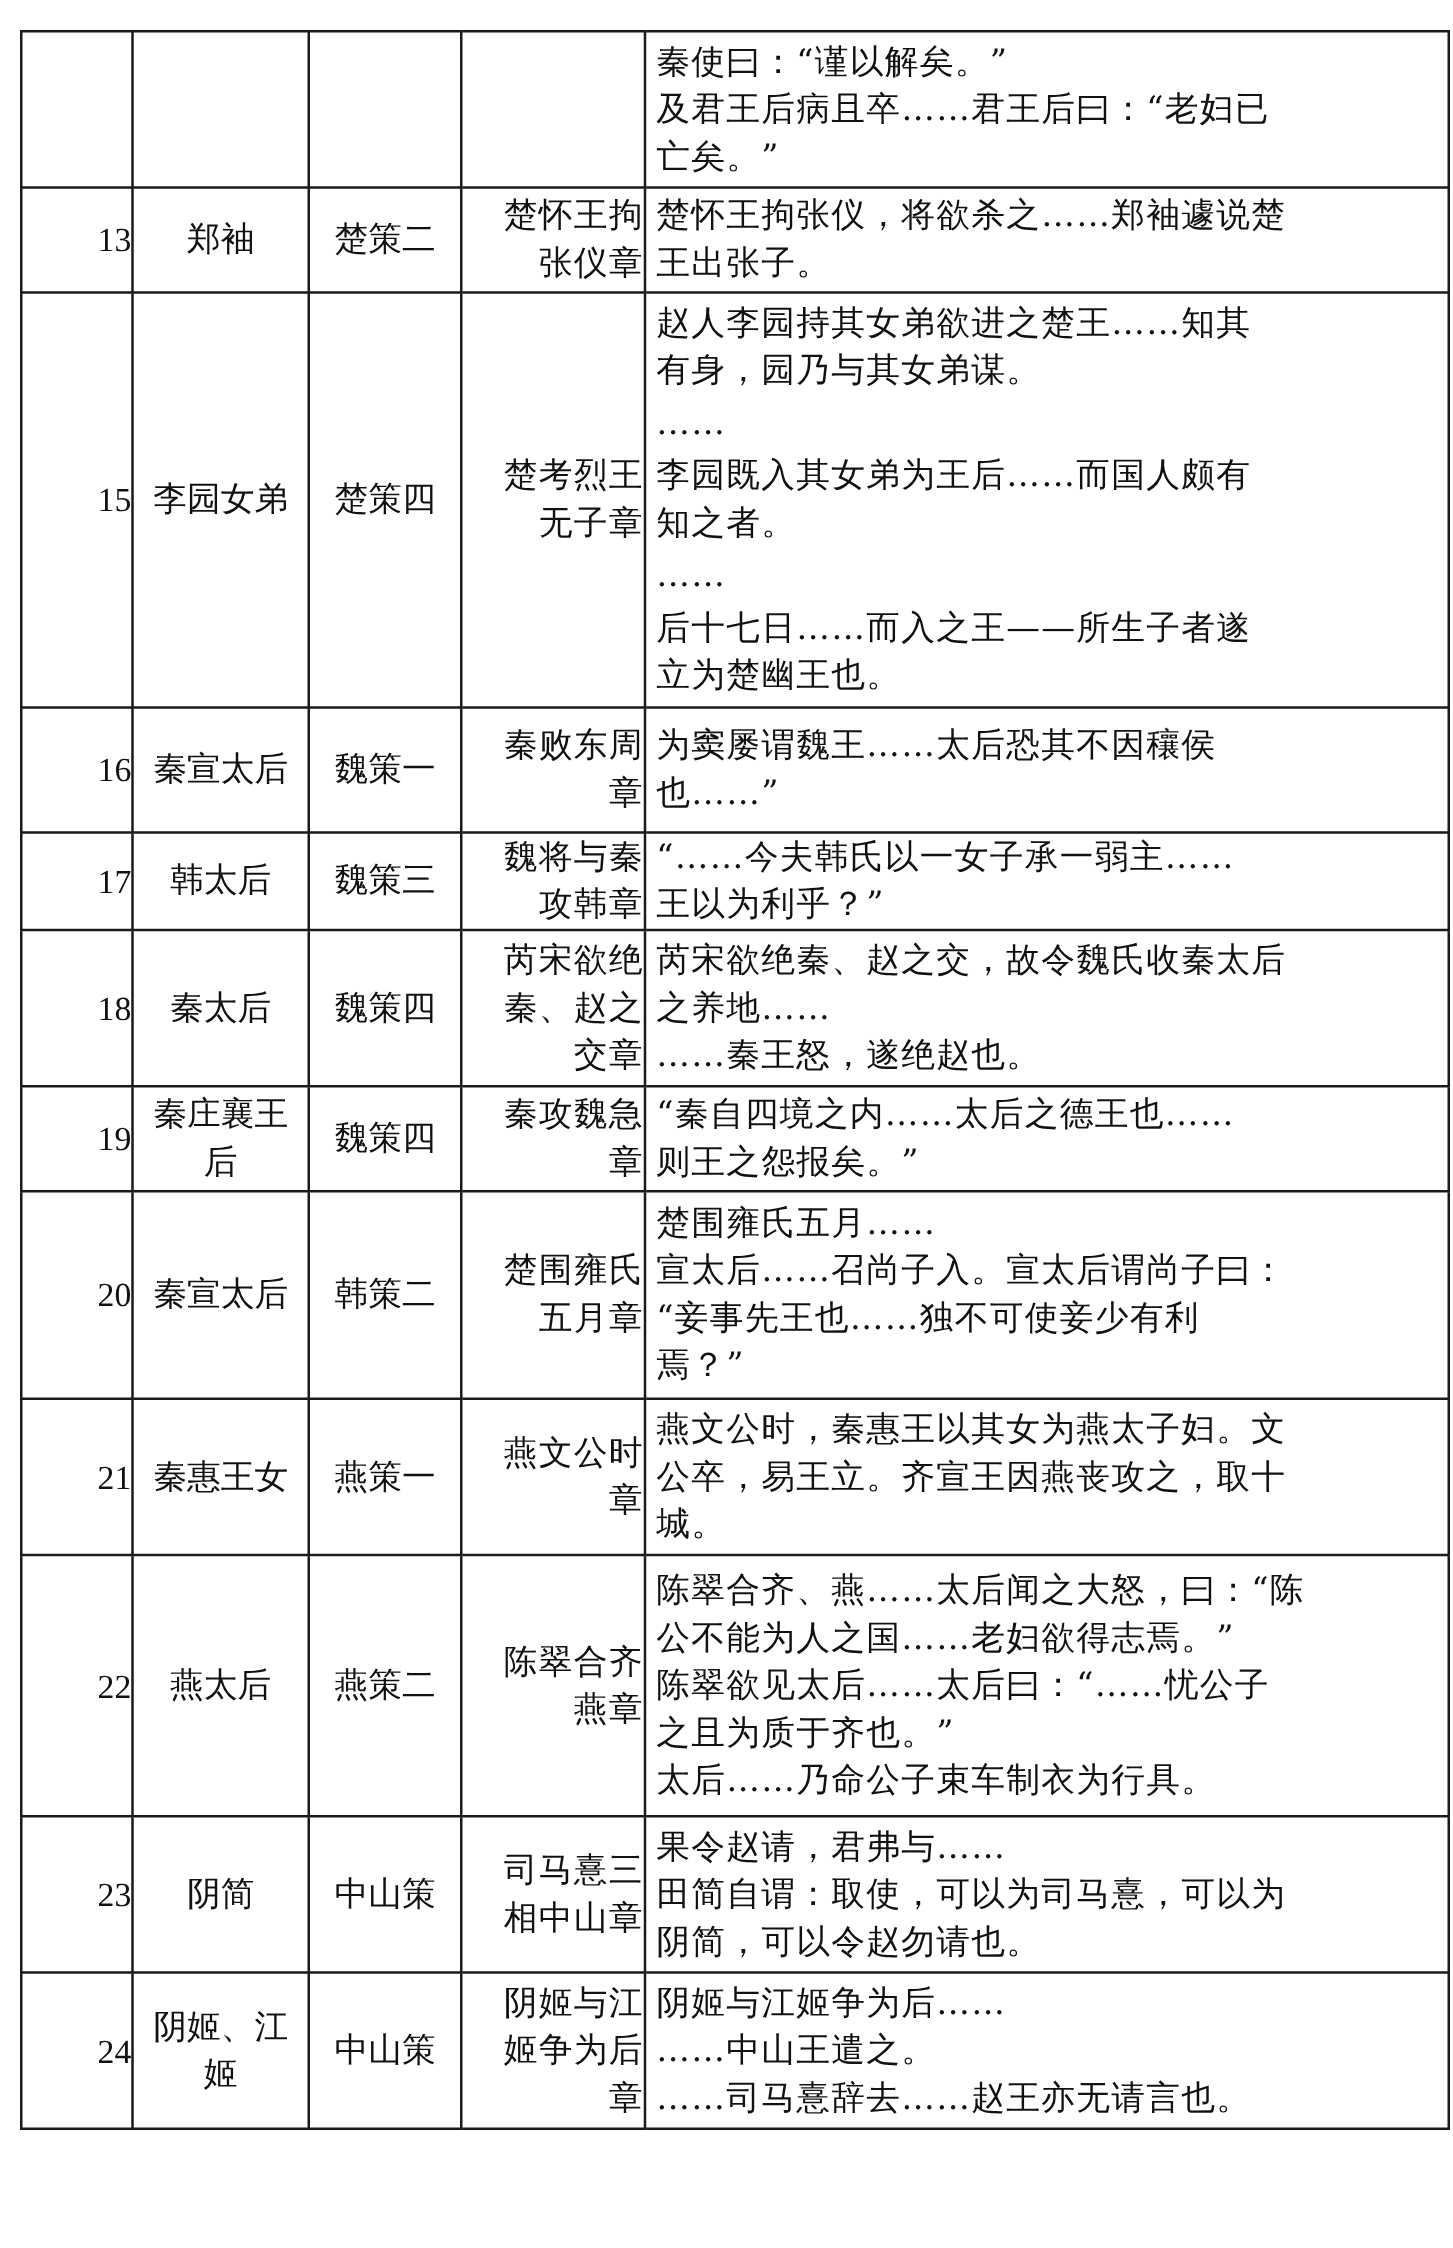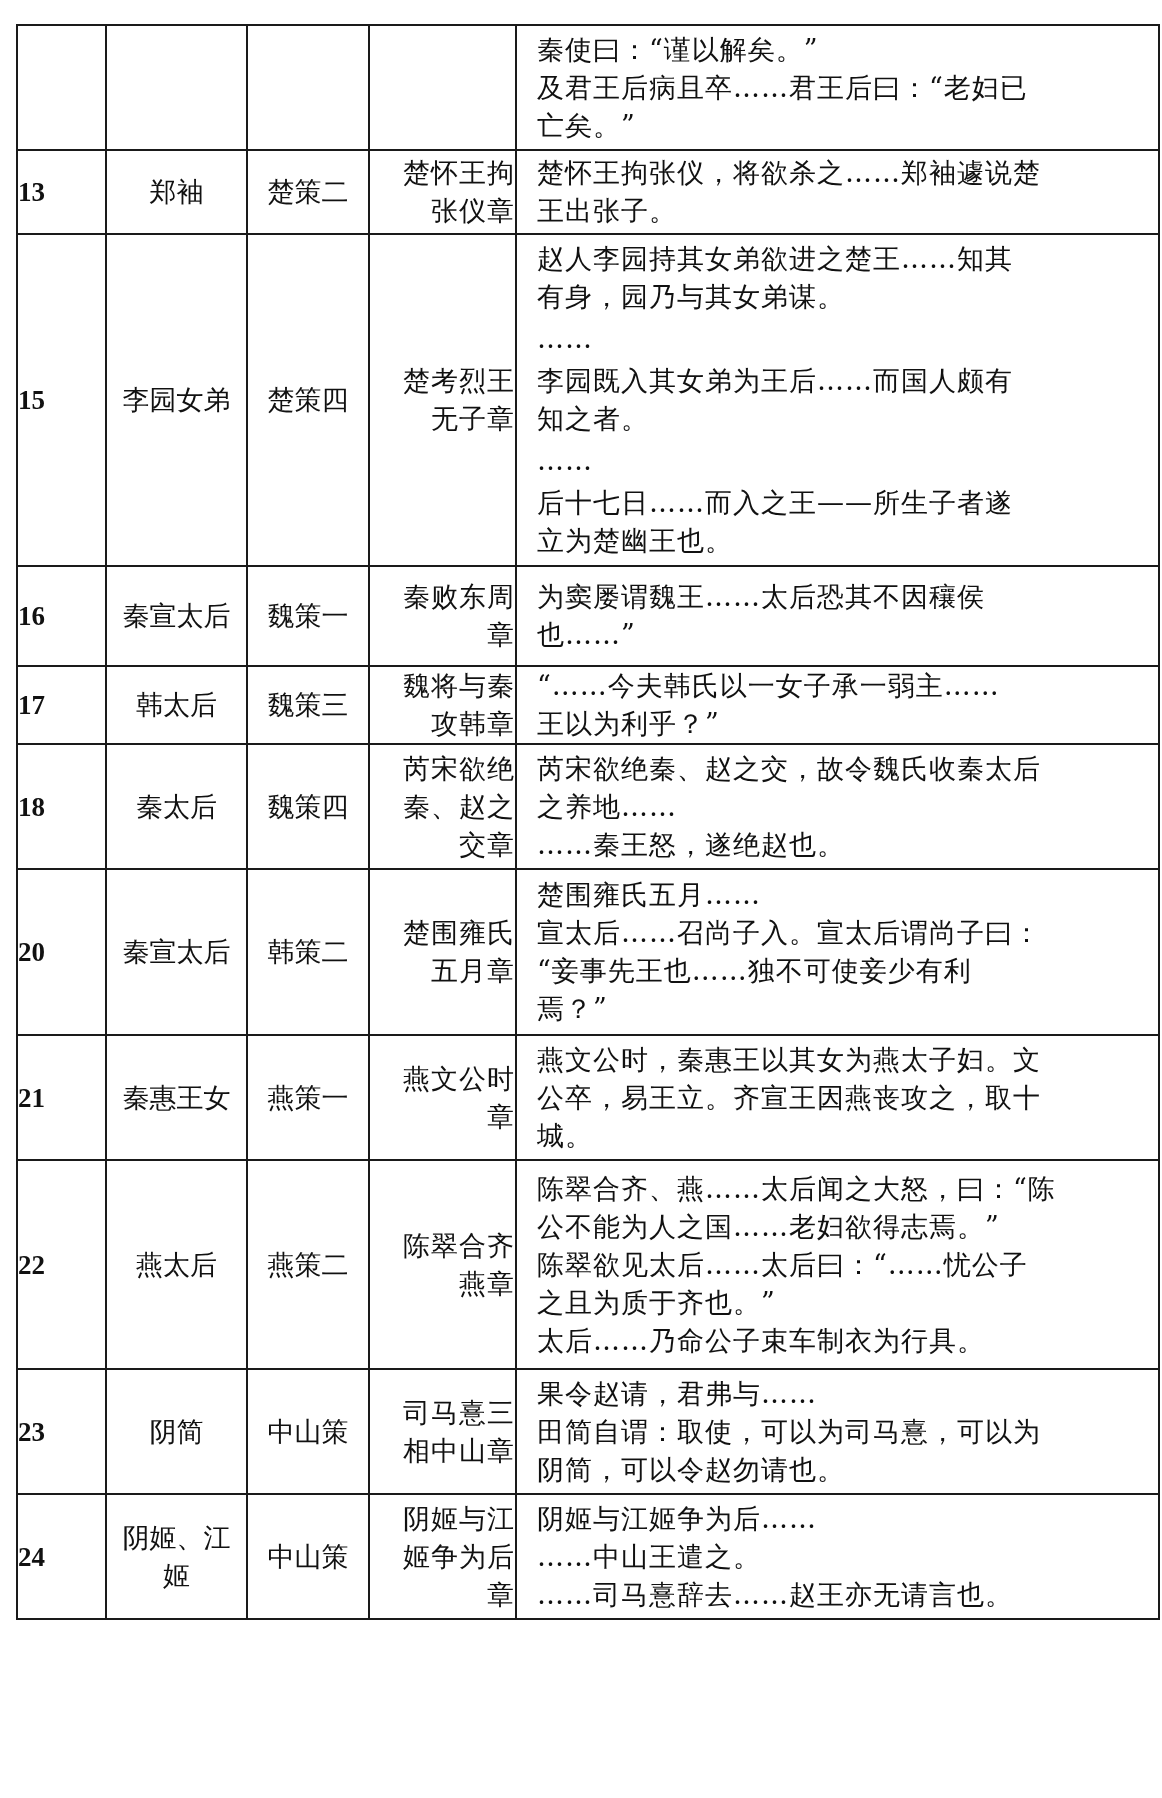--- a/index.html
+++ b/index.html
@@ -23,26 +23,26 @@
       border-collapse: collapse;
       table-layout: fixed;
     }
     .doc-table td {
       border: 2px solid #1a1a1a;
       padding: 0;
       vertical-align: middle;
       font-size: 27px;
       line-height: 38px;
     }
-    .c-num { width: 87px; text-align: left; font-family: "Liberation Serif", "DejaVu Serif", serif; font-size: 27px; font-weight: bold; }
+    .c-num { width: 87px; text-align: right; font-family: "Liberation Serif", "DejaVu Serif", serif; font-size: 27px; }
     .c-person { width: 139px; text-align: center; }
     .c-section { width: 120px; text-align: center; margin-left: 40px; }
     .c-chapter { width: 135px; text-align: right; padding-left: 10px !important; letter-spacing: 1px; }
     .c-text { text-align: left; padding-left: 8px !important; padding-right: 6px !important; letter-spacing: 1px; }
-    .c-text .line { display: block; margin-left: 12px; }
+    .c-text .line { display: block; }
     .c-text .line.gap { margin-top: 4px; }
     .c-person .line, .c-chapter .line { display: block; }
   </style>
 </head>
 <body>
 
 <table class="doc-table">
   <tbody id="table-body">
 
     <tr style="height:125px">
@@ -143,20 +143,36 @@
         <span class="line">秦、赵之</span>
         <span class="line">交章</span>
       </td>
       <td class="c-text">
         <span class="line">芮宋欲绝秦、赵之交，故令魏氏收秦太后</span>
         <span class="line">之养地……</span>
         <span class="line">……秦王怒，遂绝赵也。</span>
       </td>
     </tr>
 
+    <tr style="height:84px">
+      <td class="c-num">19</td>
+      <td class="c-person">
+        <span class="line">秦庄襄王</span>
+        <span class="line">后</span>
+      </td>
+      <td class="c-section">魏策四</td>
+      <td class="c-chapter">
+        <span class="line">秦攻魏急</span>
+        <span class="line">章</span>
+      </td>
+      <td class="c-text">
+        <span class="line">“秦自四境之内……太后之德王也……</span>
+        <span class="line">则王之怨报矣。”</span>
+      </td>
+    </tr>
 
     <tr style="height:166px">
       <td class="c-num">20</td>
       <td class="c-person">
           <span class="line">秦宣太后</span>
         </td>
       <td class="c-section">韩策二</td>
       <td class="c-chapter">
         <span class="line">楚围雍氏</span>
         <span class="line">五月章</span>

